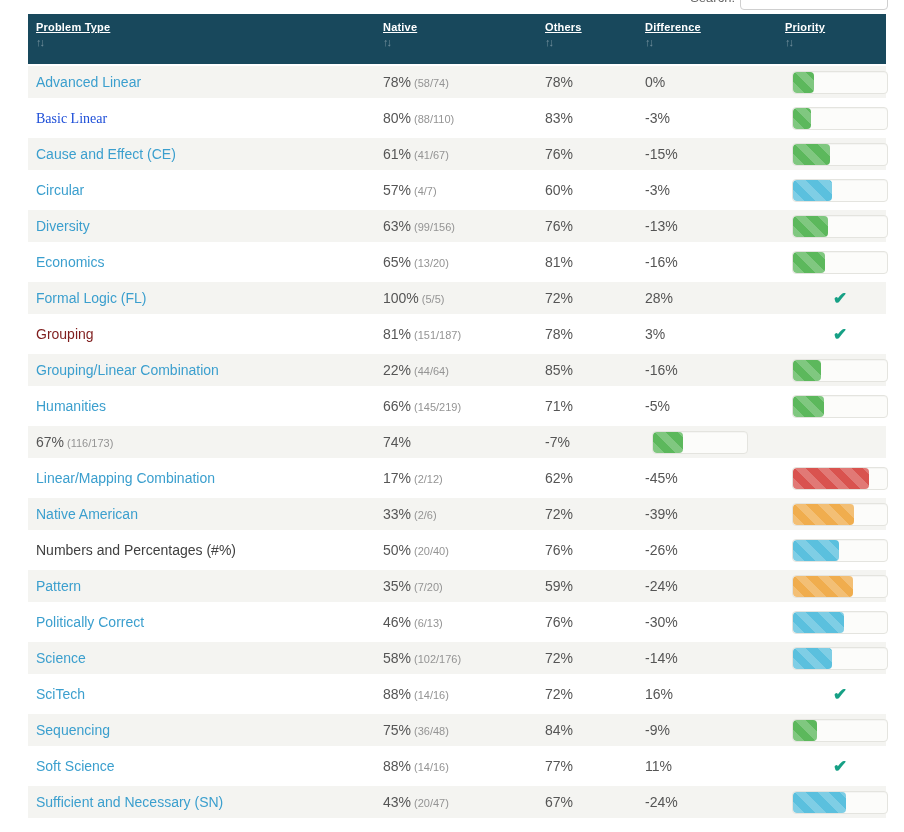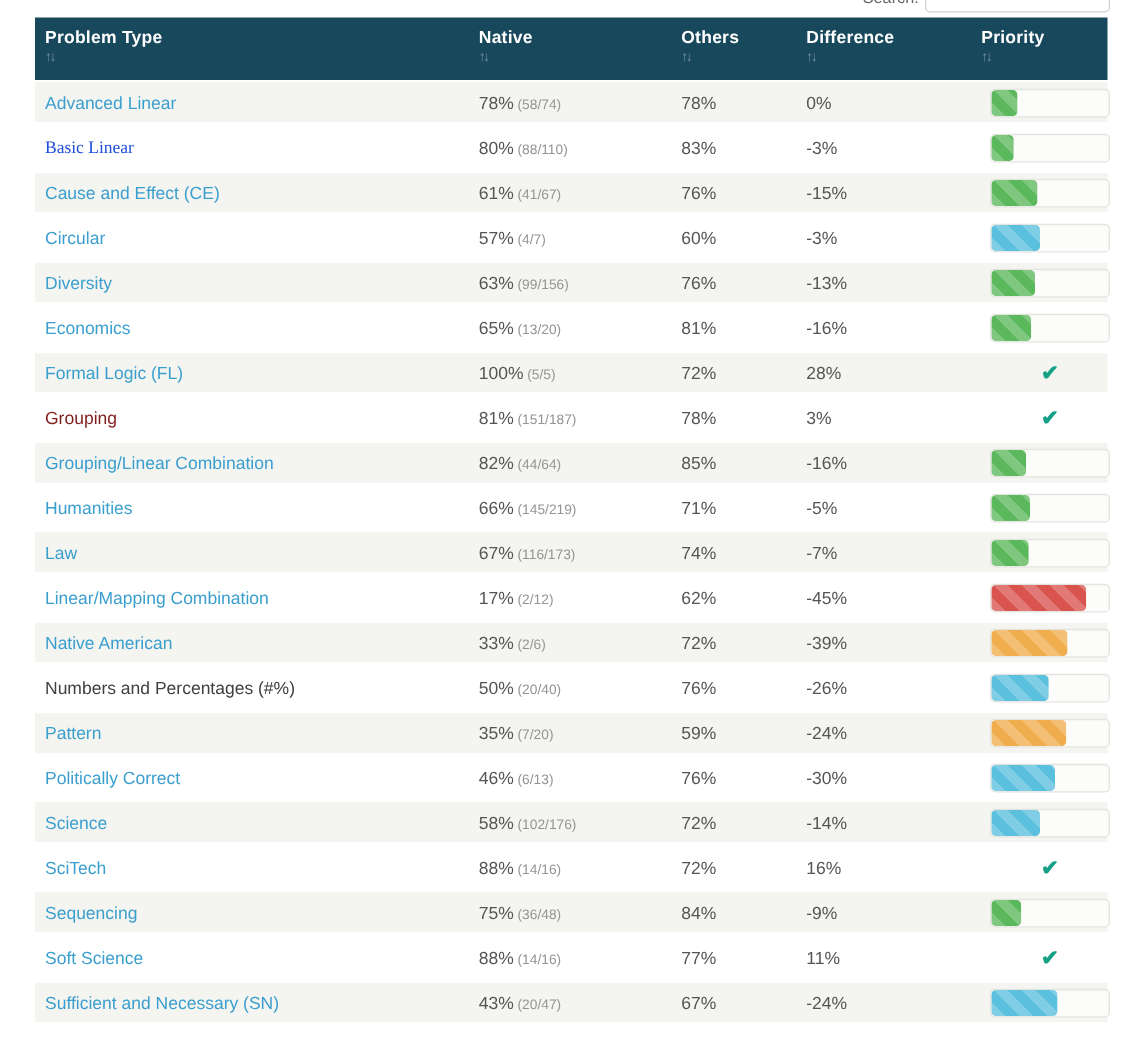--- a/index.html
+++ b/index.html
@@ -21,21 +21,21 @@
   
   .table{position:absolute;left:28px;top:14px;width:858px;}
   .grid-cols{
     display:grid;
     grid-template-columns:347px 162px 100px 140px 109px;
   }
   .thead{
     background:#18485c;color:#fff;height:50px;box-sizing:border-box;
   }
   .hcell{padding:7px 0 0 8px;cursor:pointer;}
-  .hlabel{font-size:14px;font-weight:bold;display:block;letter-spacing:.2px;}
+  .hlabel{font-size:11px;font-weight:bold;display:block;letter-spacing:.2px;text-decoration:underline;}
   .sort-icon{
     display:block;font-size:11px;line-height:12px;margin-top:3px;
     color:rgba(255,255,255,.38);letter-spacing:-2px;
   }
   .row{
     height:36px;align-items:center;font-size:14px;color:#555;
   }
   .row.stripe{
     background:linear-gradient(#fff 0,#fff 2px,#f4f4f1 2px,#f4f4f1 34px,#fff 34px);
   }
@@ -272,21 +272,21 @@
         <span class="check-icon" style="display: inline-block; color: rgb(22, 160, 133);">✔</span>
       </div>
     </div>
   </div>
 
   <div class="row grid-cols stripe">
     <div class="cell">
       <a class="ptype-link" style="color: rgb(59, 159, 206);">Grouping/Linear Combination</a>
     </div>
     <div class="cell">
-      <span class="pct">82%</span><span class="fraction">(44/64)</span>
+      <span class="pct">22%</span><span class="fraction">(44/64)</span>
     </div>
     <div class="cell">
       <span class="pct">85%</span>
     </div>
     <div class="cell">
       <span class="pct">-16%</span>
     </div>
     <div class="cell">
       <div class="priority-cell">
         <div class="bar" style="display: block;">
@@ -314,23 +314,20 @@
       <div class="priority-cell">
         <div class="bar" style="display: block;">
           <div class="bar-fill" style="width: 33%; background-color: rgb(92, 184, 92);"></div>
         </div>
 
       </div>
     </div>
   </div>
 
   <div class="row grid-cols stripe">
-    <div class="cell">
-      <a class="ptype-link" style="color: rgb(59, 159, 206);">Law</a>
-    </div>
     <div class="cell">
       <span class="pct">67%</span><span class="fraction">(116/173)</span>
     </div>
     <div class="cell">
       <span class="pct">74%</span>
     </div>
     <div class="cell">
       <span class="pct">-7%</span>
     </div>
     <div class="cell">

